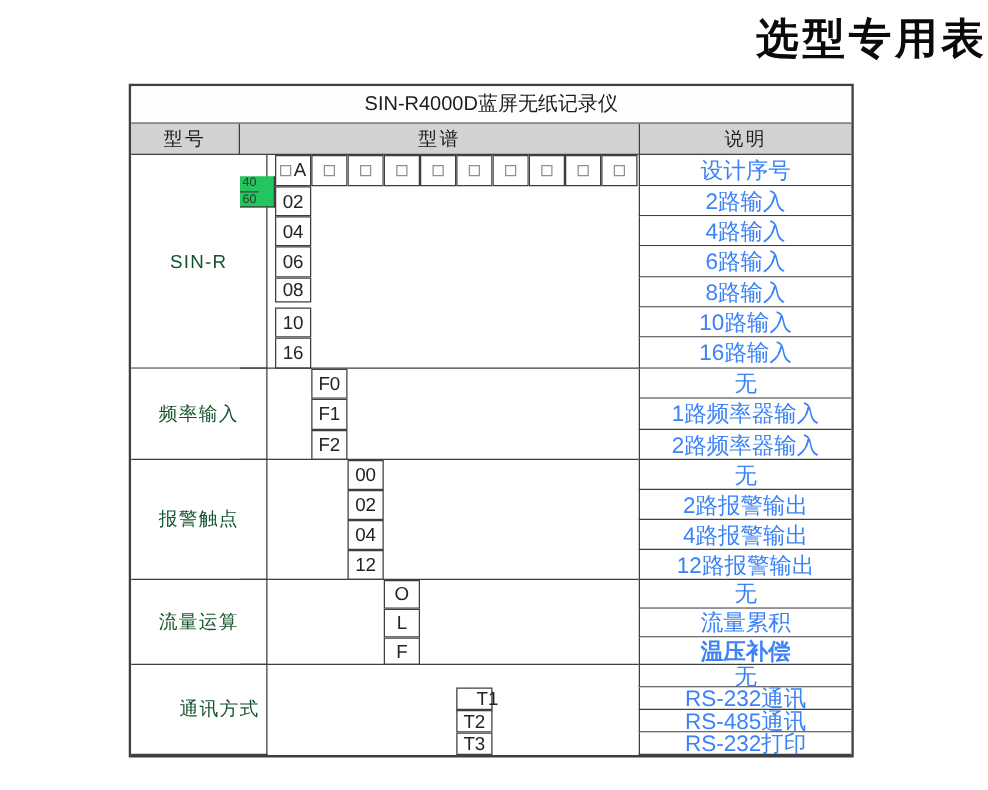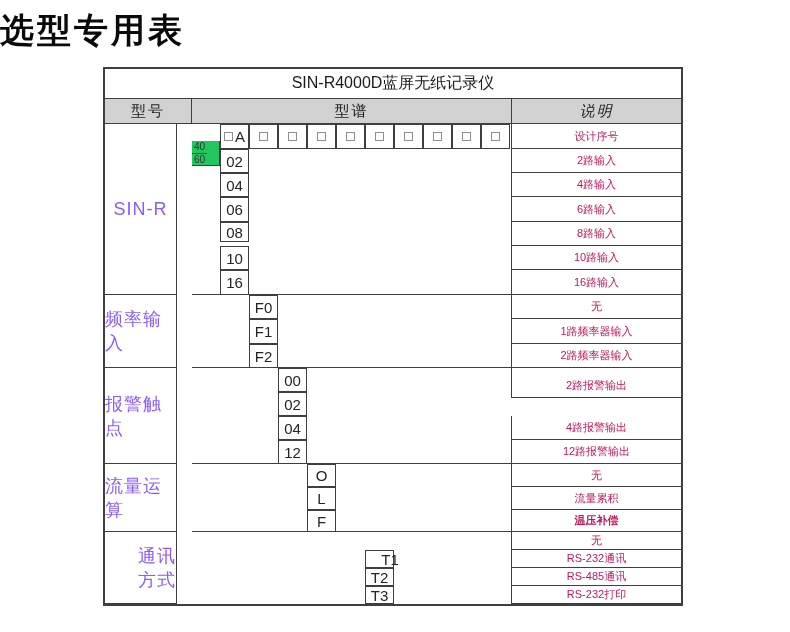--- a/index.html
+++ b/index.html
@@ -7,21 +7,21 @@
     --header-bg:#d2d2d2;
     --placeholder-square:#8f8f8f;
     --text:#222222;
   }
   *{box-sizing:border-box;margin:0;padding:0;}
   html,body{width:790px;height:632px;background:#ffffff;overflow:hidden;}
   body{font-family:"Liberation Sans",sans-serif;color:var(--text);position:relative;}
 
   .page-title{
     position:absolute;top:8px;left:0;width:790px;
-    text-align:left;font-size:34px;font-weight:bold;color:#0a0a0a;
+    text-align:right;font-size:34px;font-weight:bold;color:#0a0a0a;
     letter-spacing:3px;
   }
 
   .sel-table{
     position:absolute;left:103px;top:67px;width:580px;height:539px;
     border:2px solid var(--border);background:#ffffff;
   }
 
   
   .prow{
@@ -35,34 +35,34 @@
   .hcell{
     position:absolute;top:30px;height:25px;
     background:var(--header-bg);
     border-bottom:1px solid var(--border);
     display:flex;align-items:center;justify-content:center;
     font-size:15px;letter-spacing:2px;color:#1c1c1c;
   }
 
   
   .mcell{
-    position:absolute;left:0;width:72px;
+    position:absolute;left:0;width:109px;
     border-right:1px solid var(--border);
     border-bottom:1px solid var(--border);
     display:flex;align-items:center;justify-content:center;
-    font-size:18px;letter-spacing:1px;color:#8b5cf6;background:#fff;
+    font-size:15px;letter-spacing:1px;color:#14532d;background:#fff;
   }
 
   
   .dcell{
     position:absolute;left:406px;width:170px;
     border-left:1px solid var(--border);
     border-bottom:1px solid var(--border);
     display:flex;align-items:center;justify-content:center;
-    font-size:11px;color:#be185d;background:#fff;
+    font-size:18px;color:#3b82f6;background:#fff;
   }
 
   
   .cbox{
     position:absolute;width:29px;
     border:1px solid var(--border);
     display:flex;align-items:center;justify-content:center;
     font-size:15px;color:#242424;background:#fff;
   }
 
@@ -103,21 +103,21 @@
 <div class="page-title">选型专用表</div>
 
 <div class="sel-table">
 
   <div class="prow">
     <span>SIN-R4000D蓝屏无纸记录仪</span>
   </div>
 
   <div class="hcell" style="left:0;width:87px;border-right:1px solid var(--border);">型号</div>
   <div class="hcell" style="left:87px;width:319px;">型谱</div>
-  <div class="hcell" style="left:406px;width:170px;border-left:1px solid var(--border);font-style:italic;">说明</div>
+  <div class="hcell" style="left:406px;width:170px;border-left:1px solid var(--border);">说明</div>
 
   <div class="mcell" style="top:55px;height:171px;">SIN-R</div>
   <div class="mcell" style="top:226px;height:73px;">频率输入</div>
   <div class="mcell" style="top:299px;height:96px;">报警触点</div>
   <div class="mcell" style="top:395px;height:68px;">流量运算</div>
   <div class="mcell" style="top:463px;height:72px;padding-left:33px;">通讯方式</div>
 
   <div class="fcell">
     <span class="frac">
       <span class="ft">40</span>
@@ -188,21 +188,21 @@
   <div class="dcell" style="top:128px;height:25px;">6路输入</div>
   <div class="dcell" style="top:153px;height:24px;">8路输入</div>
   <div class="dcell" style="top:177px;height:24px;">10路输入</div>
   <div class="dcell" style="top:201px;height:25px;">16路输入</div>
 
   <div class="dcell" style="top:226px;height:24px;">无</div>
   <div class="dcell" style="top:250px;height:25px;">1路频率器输入</div>
   <div class="dcell" style="top:275px;height:24px;">2路频率器输入</div>
 
   <div class="dcell" style="top:299px;height:24px;">无</div>
-  <div class="dcell" style="top:305px;height:24px;">2路报警输出</div>
+  <div class="dcell" style="top:323px;height:24px;">2路报警输出</div>
   <div class="dcell" style="top:347px;height:24px;">4路报警输出</div>
   <div class="dcell" style="top:371px;height:24px;">12路报警输出</div>
 
   <div class="dcell" style="top:395px;height:23px;">无</div>
   <div class="dcell" style="top:418px;height:23px;">流量累积</div>
   <div class="dcell" style="top:441px;height:22px;font-weight:bold;">温压补偿</div>
 
   <div class="dcell" style="top:463px;height:18px;">无</div>
   <div class="dcell" style="top:481px;height:18px;">RS-232通讯</div>
   <div class="dcell" style="top:499px;height:18px;">RS-485通讯</div>

